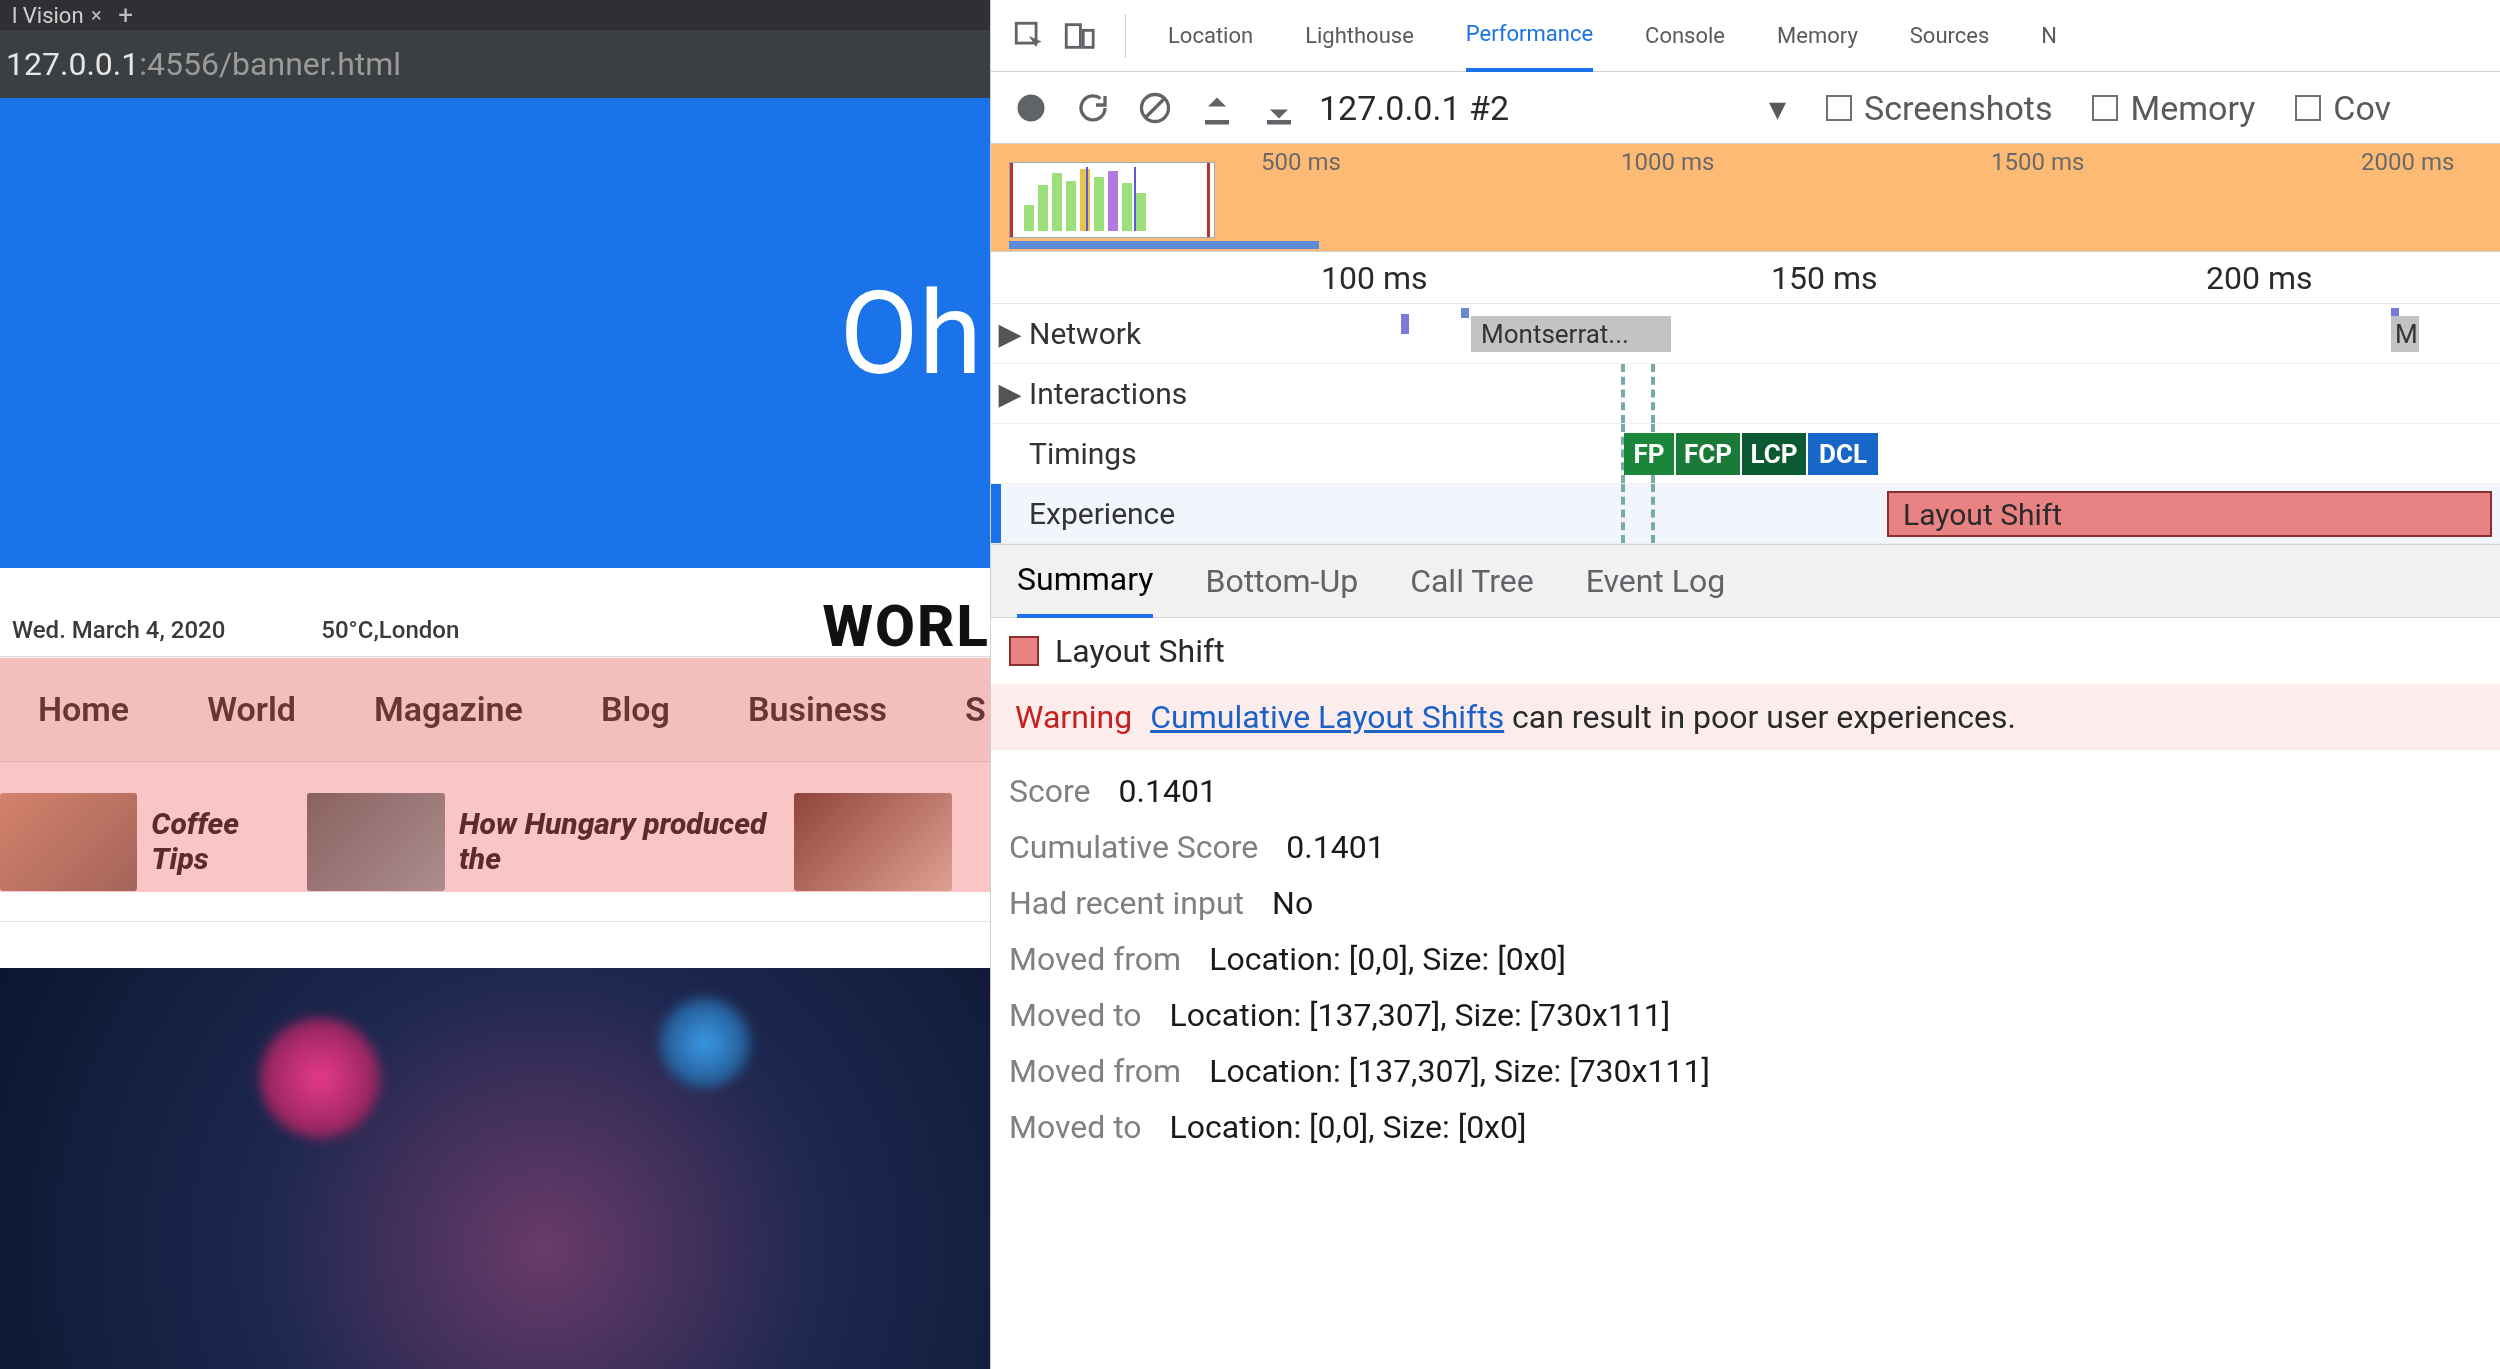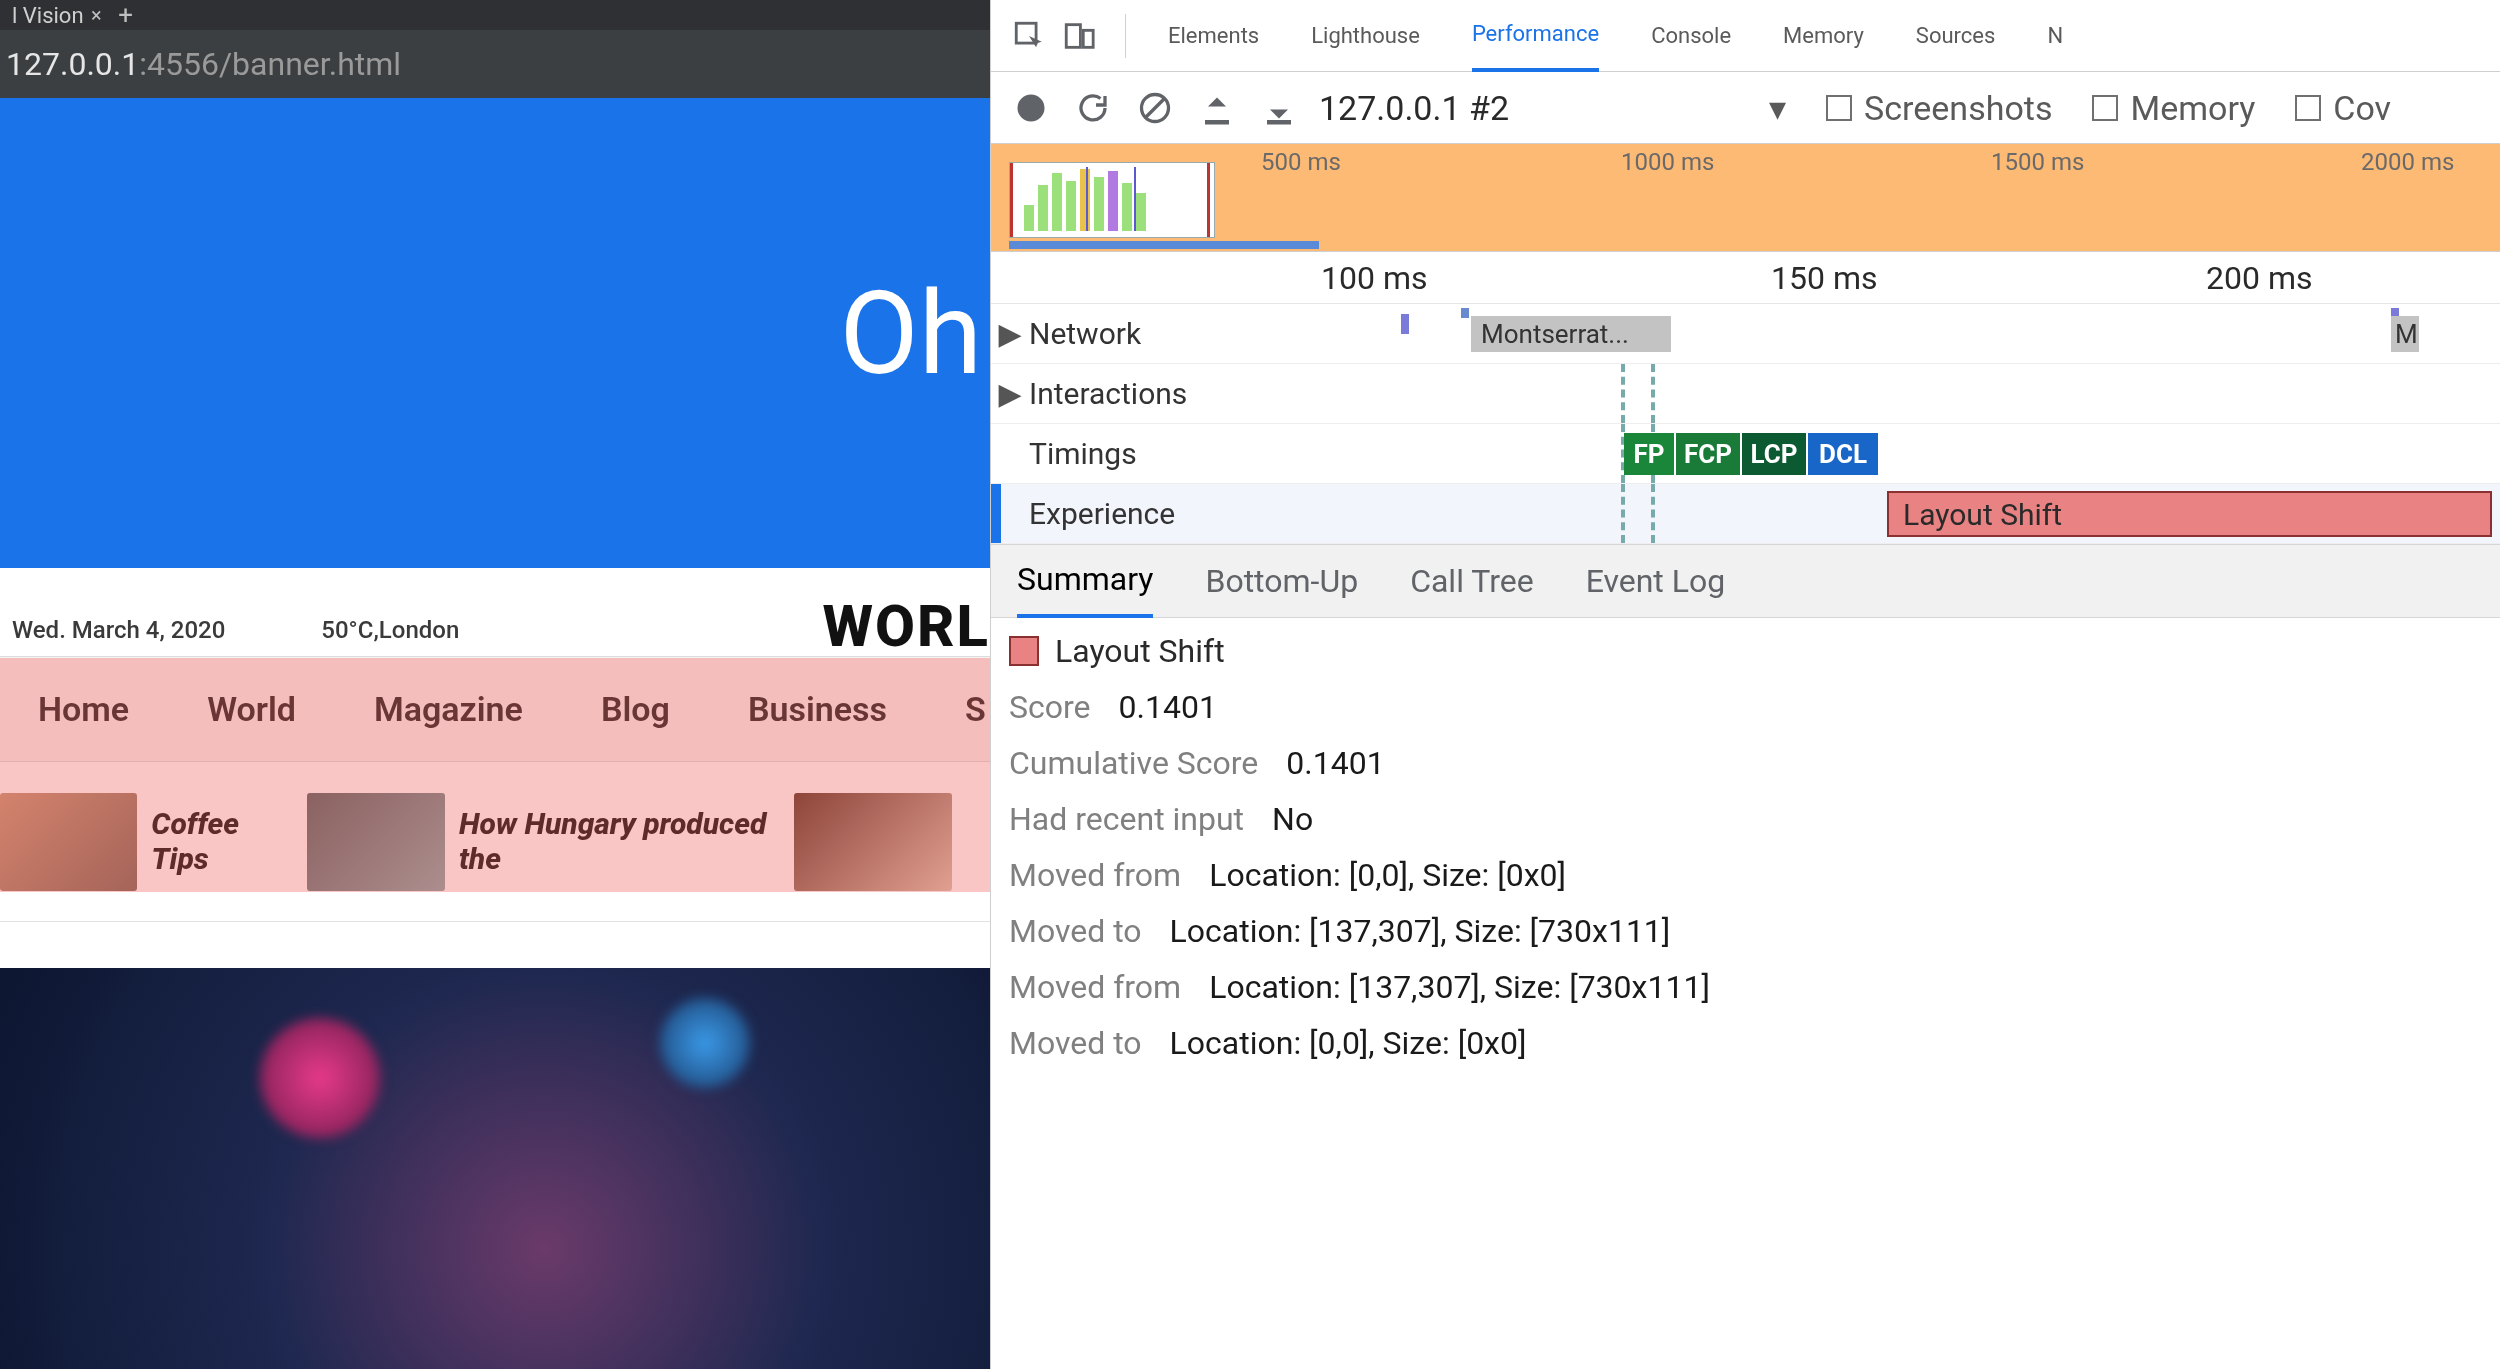--- a/index.html
+++ b/index.html
@@ -169,21 +169,21 @@
           <path d="M12 12 l9 4 -3 1 -1 3 z" fill="#606367" stroke="none"></path>
         </svg>
       </span>
     <span class="icon">
         <svg viewBox="0 0 24 24">
           <rect x="3" y="4" width="10" height="16"></rect>
           <rect x="15" y="8" width="7" height="12"></rect>
         </svg>
       </span>
     <span class="vr"></span>
-    <span class="tab">Elements</span>
+    <span class="tab">Location</span>
     <span class="tab">Lighthouse</span>
     <span class="tab active">Performance</span>
     <span class="tab">Console</span>
     <span class="tab">Memory</span>
     <span class="tab">Sources</span>
     <span class="tab">N</span>
   </div>
 
   <div id="perf-bar">
     <span class="icon fill">
@@ -320,20 +320,26 @@
     <span class="lt">Bottom-Up</span>
     <span class="lt">Call Tree</span>
     <span class="lt">Event Log</span>
   </div>
 
   <div id="summary">
     <div id="sum-head">
       <span class="sq"></span>
       <span>Layout Shift</span>
     </div>
+    <div id="warn">
+      <span class="w">Warning</span>
+      <span>
+        <a href="#">Cumulative Layout Shifts</a><span> can result in poor user experiences.</span>
+      </span>
+    </div>
     <div class="kv">
         <span class="k">Score</span>
         <span class="v">0.1401</span>
       </div>
     <div class="kv">
         <span class="k">Cumulative Score</span>
         <span class="v">0.1401</span>
       </div>
     <div class="kv">
         <span class="k">Had recent input</span>

